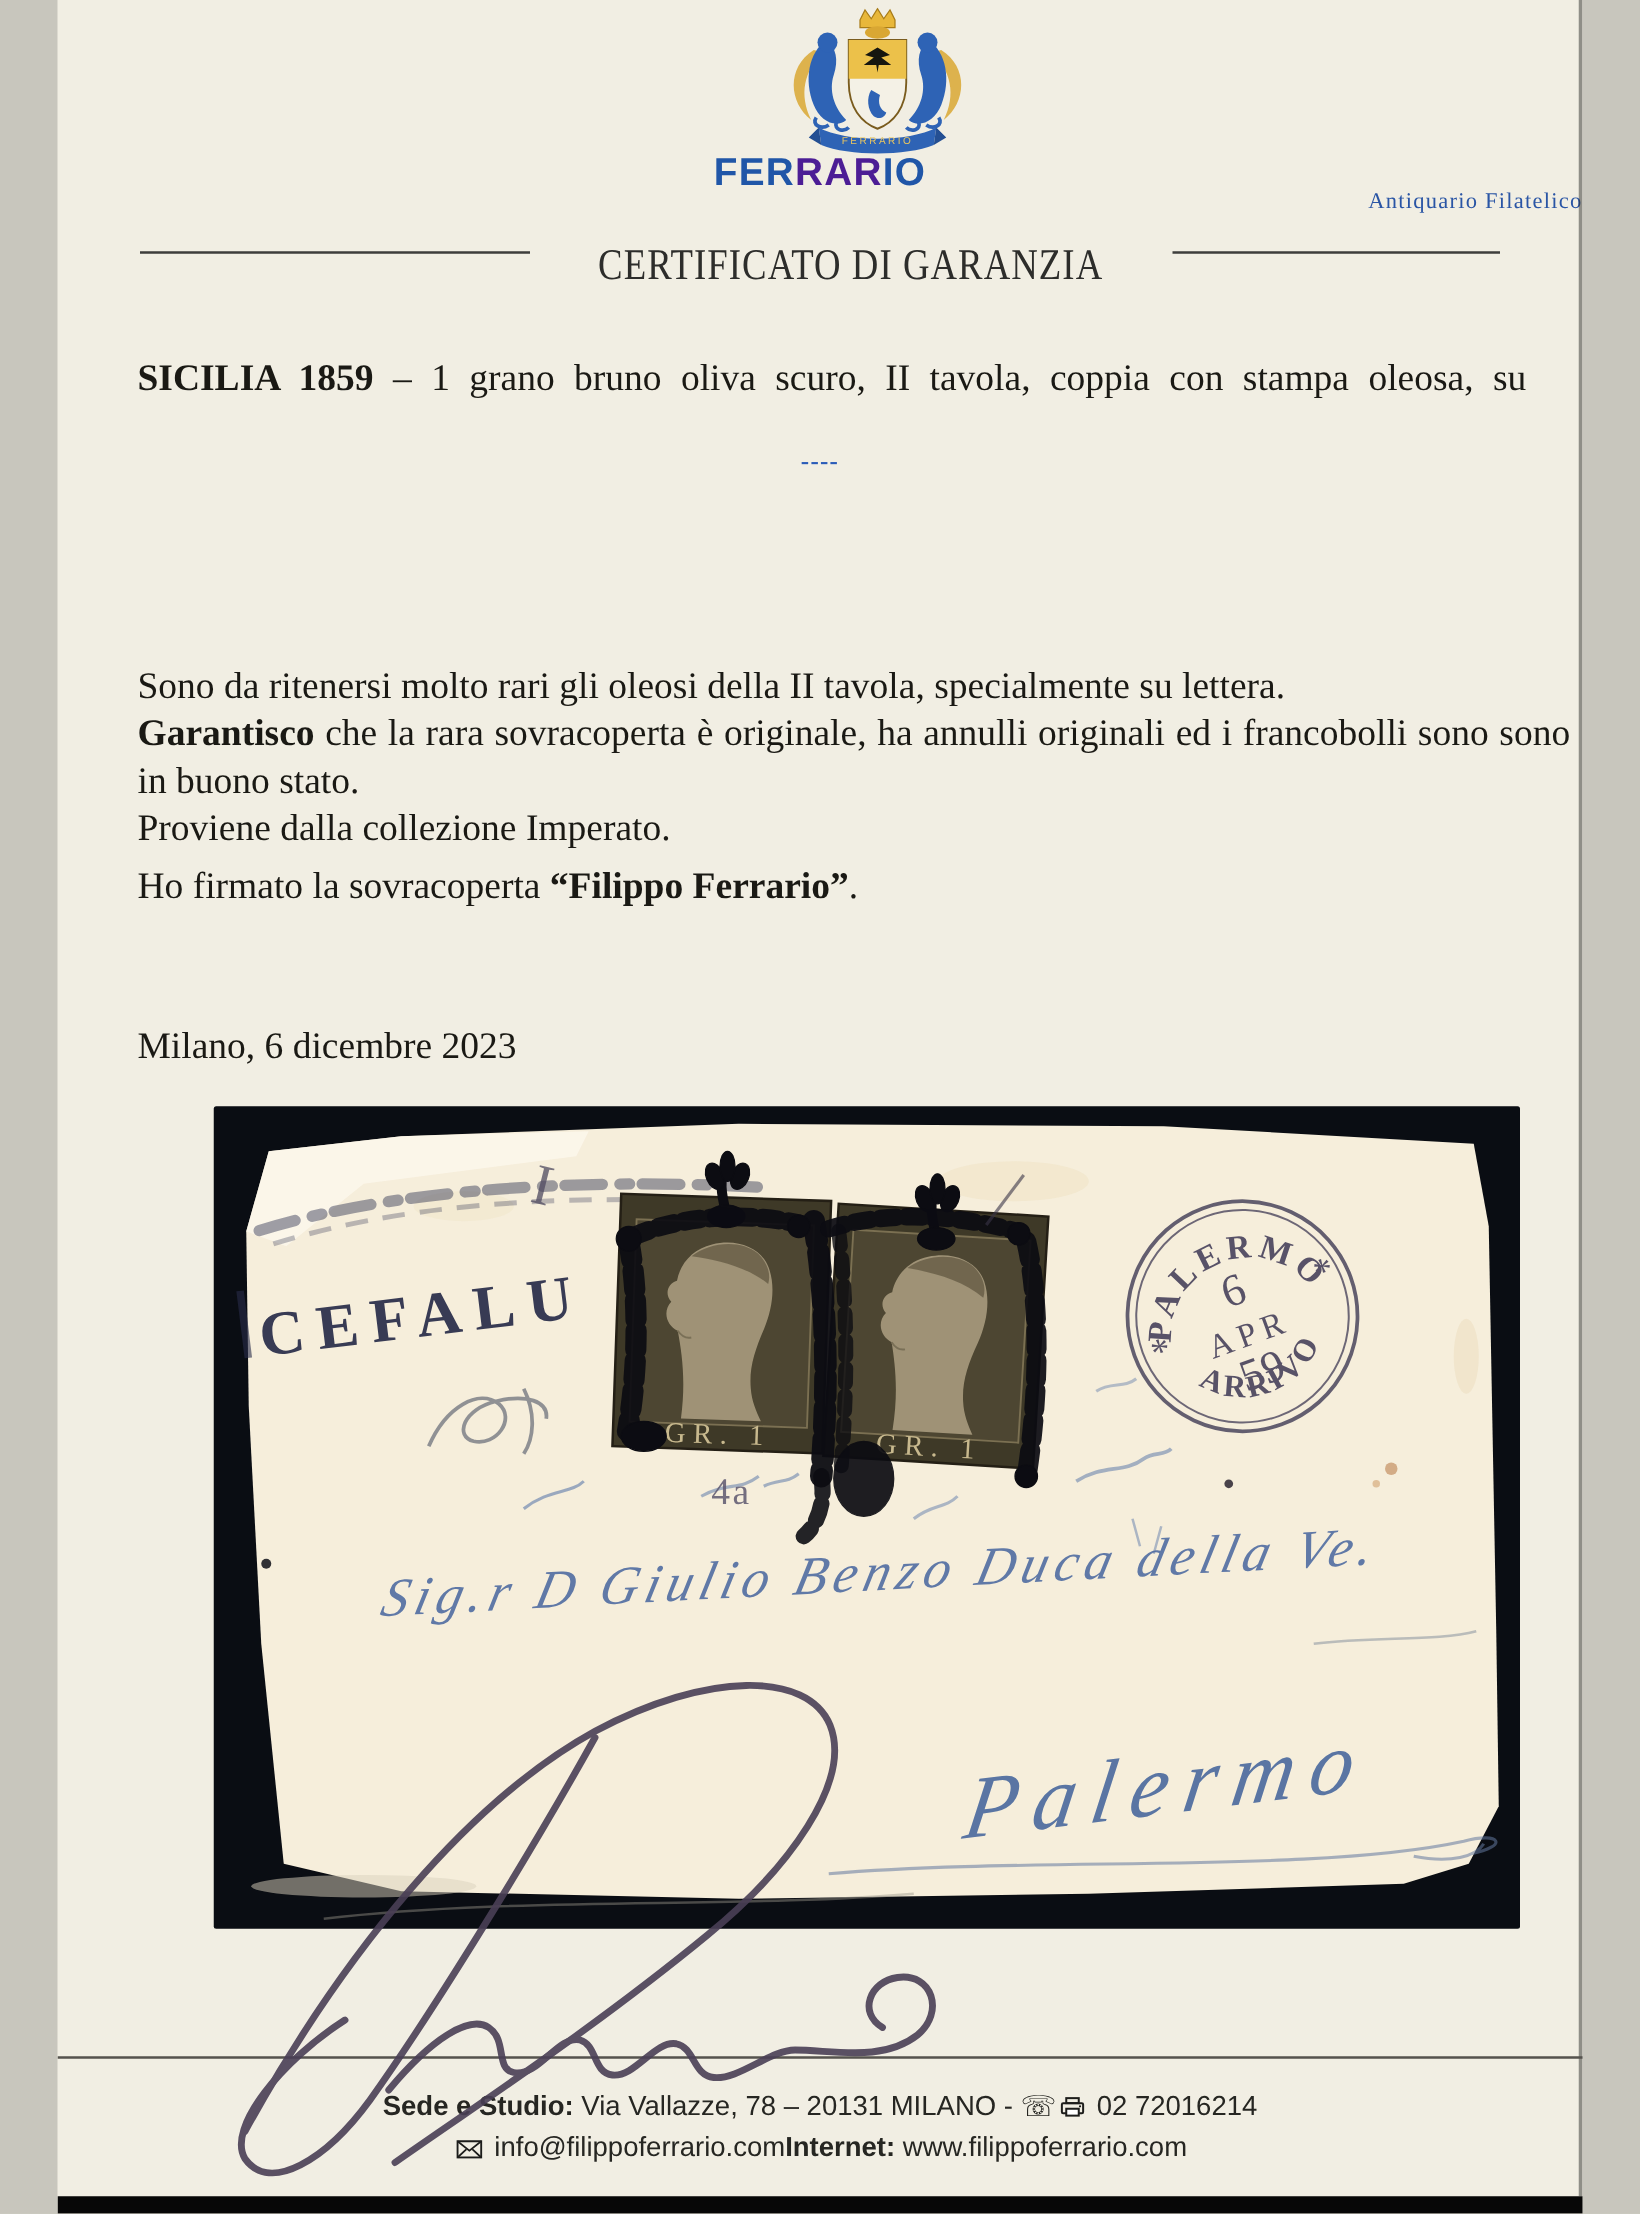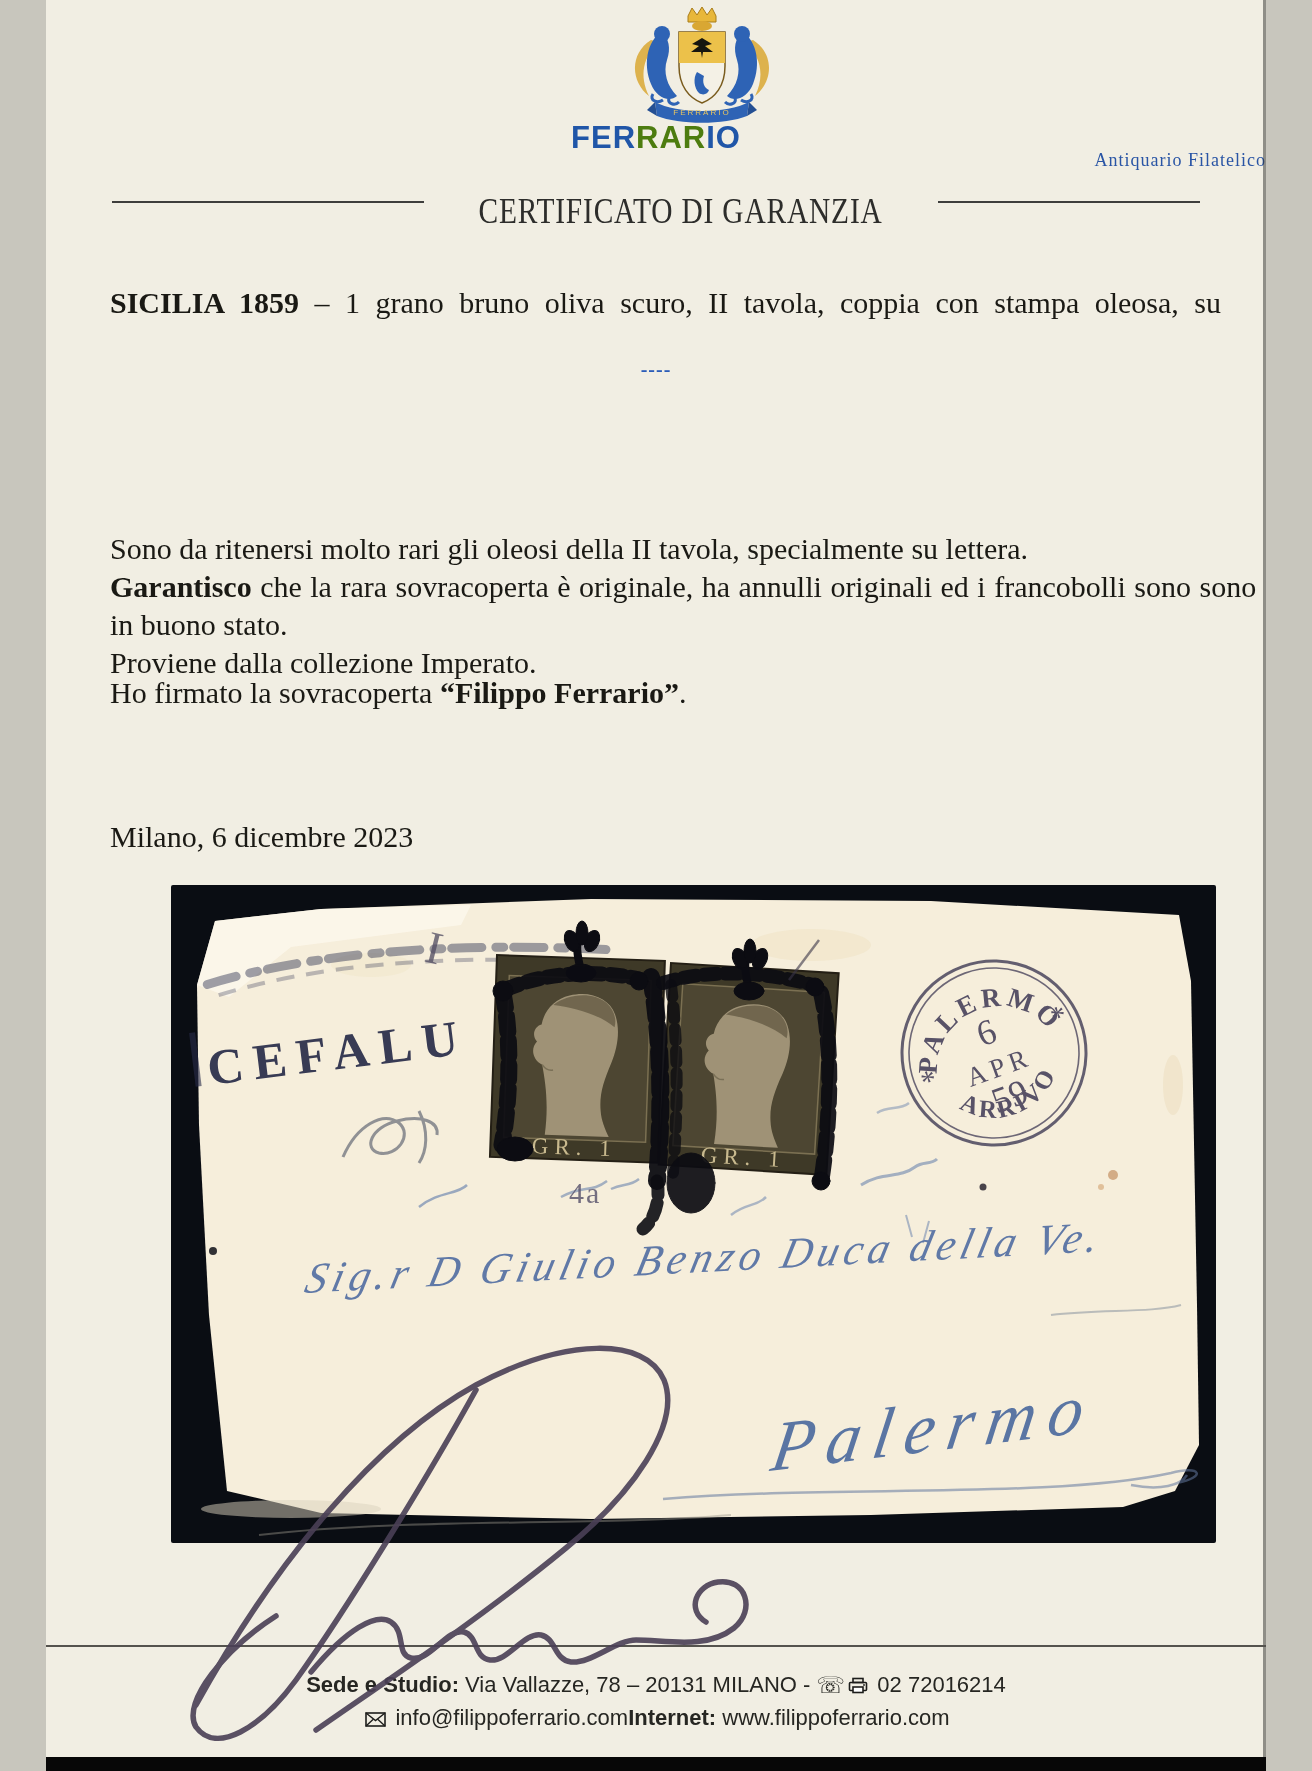--- a/index.html
+++ b/index.html
@@ -3,21 +3,21 @@
 <meta charset="utf-8">
 <style>
   html,body{margin:0;padding:0;background:#c8c6bd;}
   #page{position:relative;width:1220px;height:1771px;margin:0 auto;background:#f1eee3;overflow:hidden;
         font-family:"Liberation Serif",serif;color:#1a1914;}
   .abs{position:absolute;}
   
   #crest{left:571px;top:6px;}
   #brand{left:0;top:120px;width:100%;text-align:center;font-family:"Liberation Sans",sans-serif;
          font-weight:700;font-size:31px;letter-spacing:1px;}
-  #brand .blue{color:#2056a8;} #brand .orange{color:#4d7c0f;text-align:center;}
+  #brand .blue{color:#2056a8;} #brand .orange{color:#4c1d95;text-align:center;}
   #brand-sub{left:0;top:150px;width:100%;text-align:right;font-size:18px;color:#2a55a5;
              font-family:"Liberation Serif",serif;letter-spacing:1px;}
   
   #title-row{left:0;top:192px;width:100%;display:flex;align-items:flex-start;justify-content:center;}
   .title-rule{height:2px;background:#3e3e3c;transform:translateY(9px);}
   #rule-left{width:312px;margin-right:16px;}
   #rule-right{width:262px;margin-left:16px;}
   #title-text{display:inline-block;font-size:35px;letter-spacing:1px;color:#2d2d2b;
               transform:scaleX(.84);transform-origin:center;white-space:nowrap;}
   
@@ -101,21 +101,21 @@
 
   <div class="abs text-block tight" style="top:530px">
     <p>Sono da ritenersi molto rari gli oleosi della II tavola, specialmente su lettera.</p>
     <p>
       <span class="ws-small"><b>Garantisco</b><span> che la rara sovracoperta è originale, ha annulli originali ed i francobolli sono sono</span></span><br>
       <span>in buono stato.</span>
     </p>
     <p>Proviene dalla collezione Imperato.</p>
   </div>
 
-  <p class="abs text-block" style="top:670px"><span>Ho firmato la sovracoperta </span><b>“Filippo Ferrario”</b><span>.</span></p>
+  <p class="abs text-block" style="top:686px"><span>Ho firmato la sovracoperta </span><b>“Filippo Ferrario”</b><span>.</span></p>
 
   <p class="abs text-block" style="top:814px">Milano, 6 dicembre 2023</p>
 
   <div id="photo" class="abs">
     <svg width="1045" height="658" viewBox="0 0 1045 658">
 
       <path d="M26,100 L44,36 L150,24 L420,14 L760,16 L1008,30 L1020,96 L1026,420 L1028,560 L1004,606 L952,622 L700,630 L420,634 L150,628 L56,606 L38,430 L28,240 Z" fill="#f6eedb"></path>
       <path d="M26,100 L44,36 L150,24 L300,20 L290,40 L120,62 L58,112 Z" fill="#fdf8ec" opacity=".8"></path>
 
       <g>

